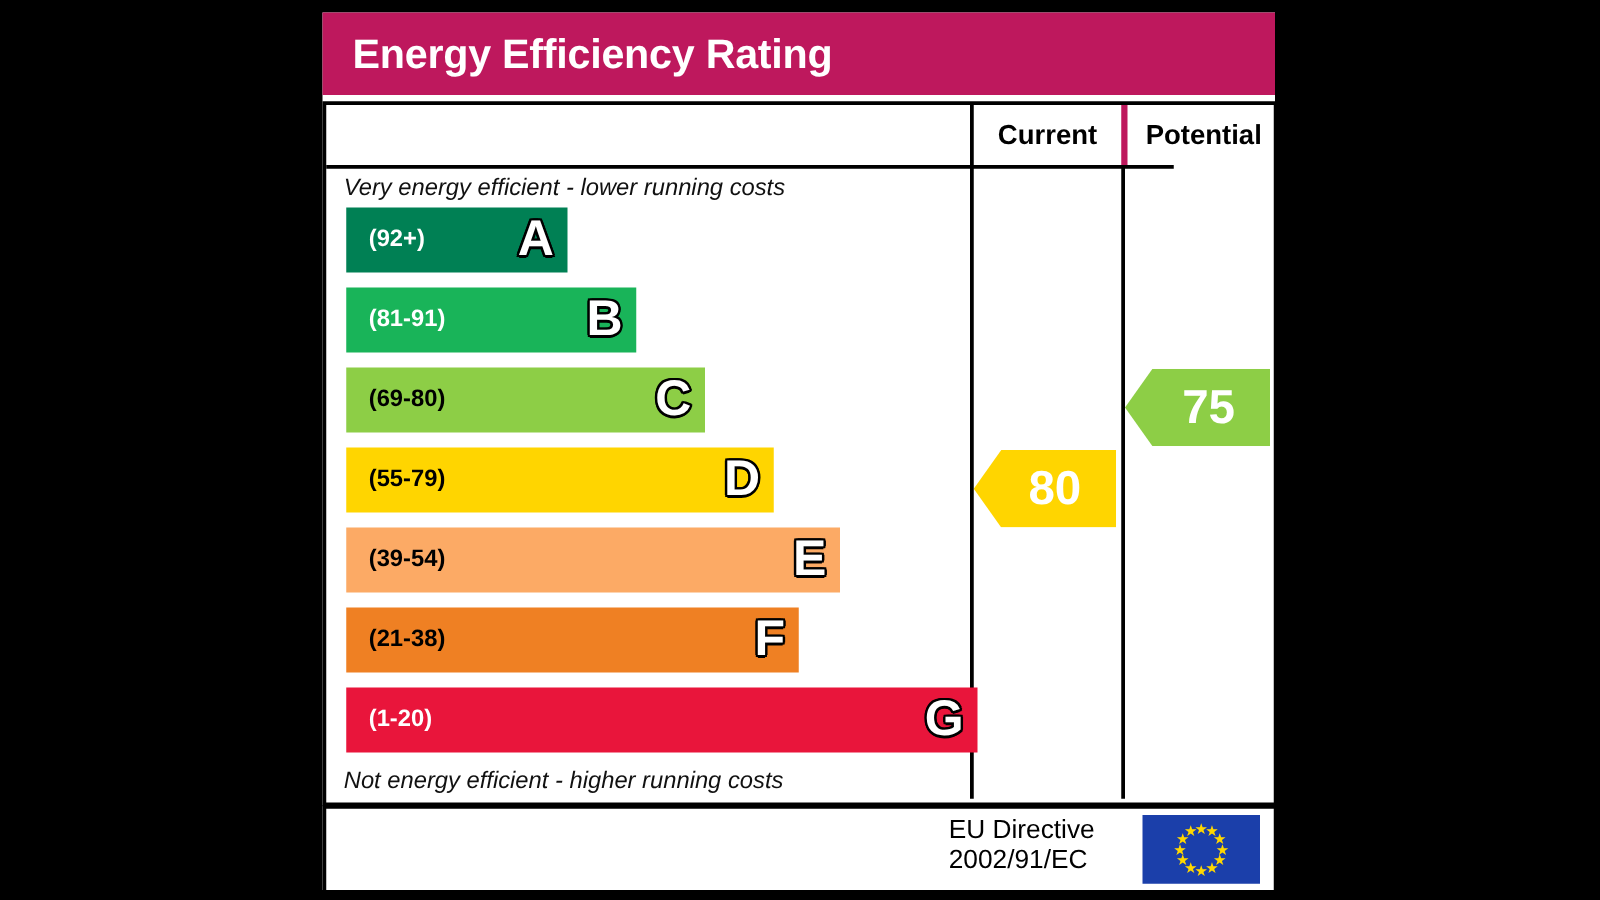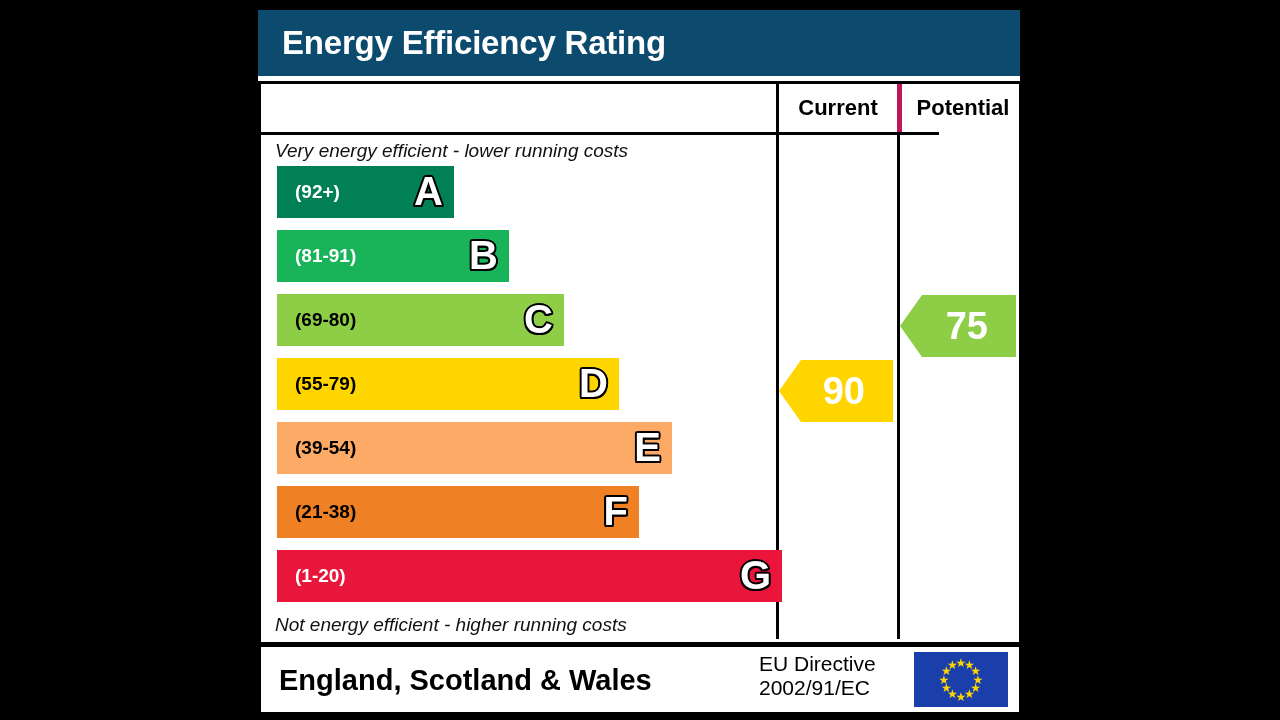--- a/index.html
+++ b/index.html
@@ -7,21 +7,21 @@
     width:1280px;height:720px;background:#000;overflow:hidden;
     font-family:"Liberation Sans", sans-serif;
   }
   #epc-frame{
     position:absolute;left:258px;top:10px;width:762px;height:702px;
     background:#ffffff;
   }
   
   .title-bar{
     position:absolute;left:0;top:0;width:762px;height:66px;
-    background:#0c4a6e;
+    background:#be185d;
   }
   .title-text{
     position:absolute;left:24px;top:14px;
     font-size:33px;font-weight:bold;color:#ffffff;
     letter-spacing:-0.2px;
     white-space:nowrap;
   }
   
   .table-outer{
     position:absolute;left:0px;top:71px;width:758px;height:558px;
@@ -161,30 +161,29 @@
           <span class="band-range" style="color: rgb(0, 0, 0);">(21-38)</span>
           <span class="band-letter">F</span>
         </div>
         <div class="band" style="top: 466px; width: 505px; background: rgb(233, 21, 59);">
           <span class="band-range" style="color: #ffffff;">(1-20)</span>
           <span class="band-letter">G</span>
         </div>
       </div>
     <div id="markers-layer">
         <div class="arrow" id="arrow-current" style="top: 276px; background: rgb(255, 213, 0);">
-          <span class="arrow-val">90</span>
+          <span class="arrow-val">80</span>
         </div>
         <div class="arrow" id="arrow-potential" style="top: 211px; background: rgb(141, 206, 70);">
           <span class="arrow-val">75</span>
         </div>
       </div>
   </div>
 
   <div class="footer">
-    <div class="footer-region">England, Scotland &amp; Wales</div>
     <div class="footer-directive">
       <div>EU Directive</div>
       <div>2002/91/EC</div>
     </div>
     <div class="eu-flag">
         <span class="star-glyph" style="left: 47px; top: 10.5px;">★</span>
         <span class="star-glyph" style="left: 55.5px; top: 12.7776px;">★</span>
         <span class="star-glyph" style="left: 61.7224px; top: 19px;">★</span>
         <span class="star-glyph" style="left: 64px; top: 27.5px;">★</span>
         <span class="star-glyph" style="left: 61.7224px; top: 36px;">★</span>

